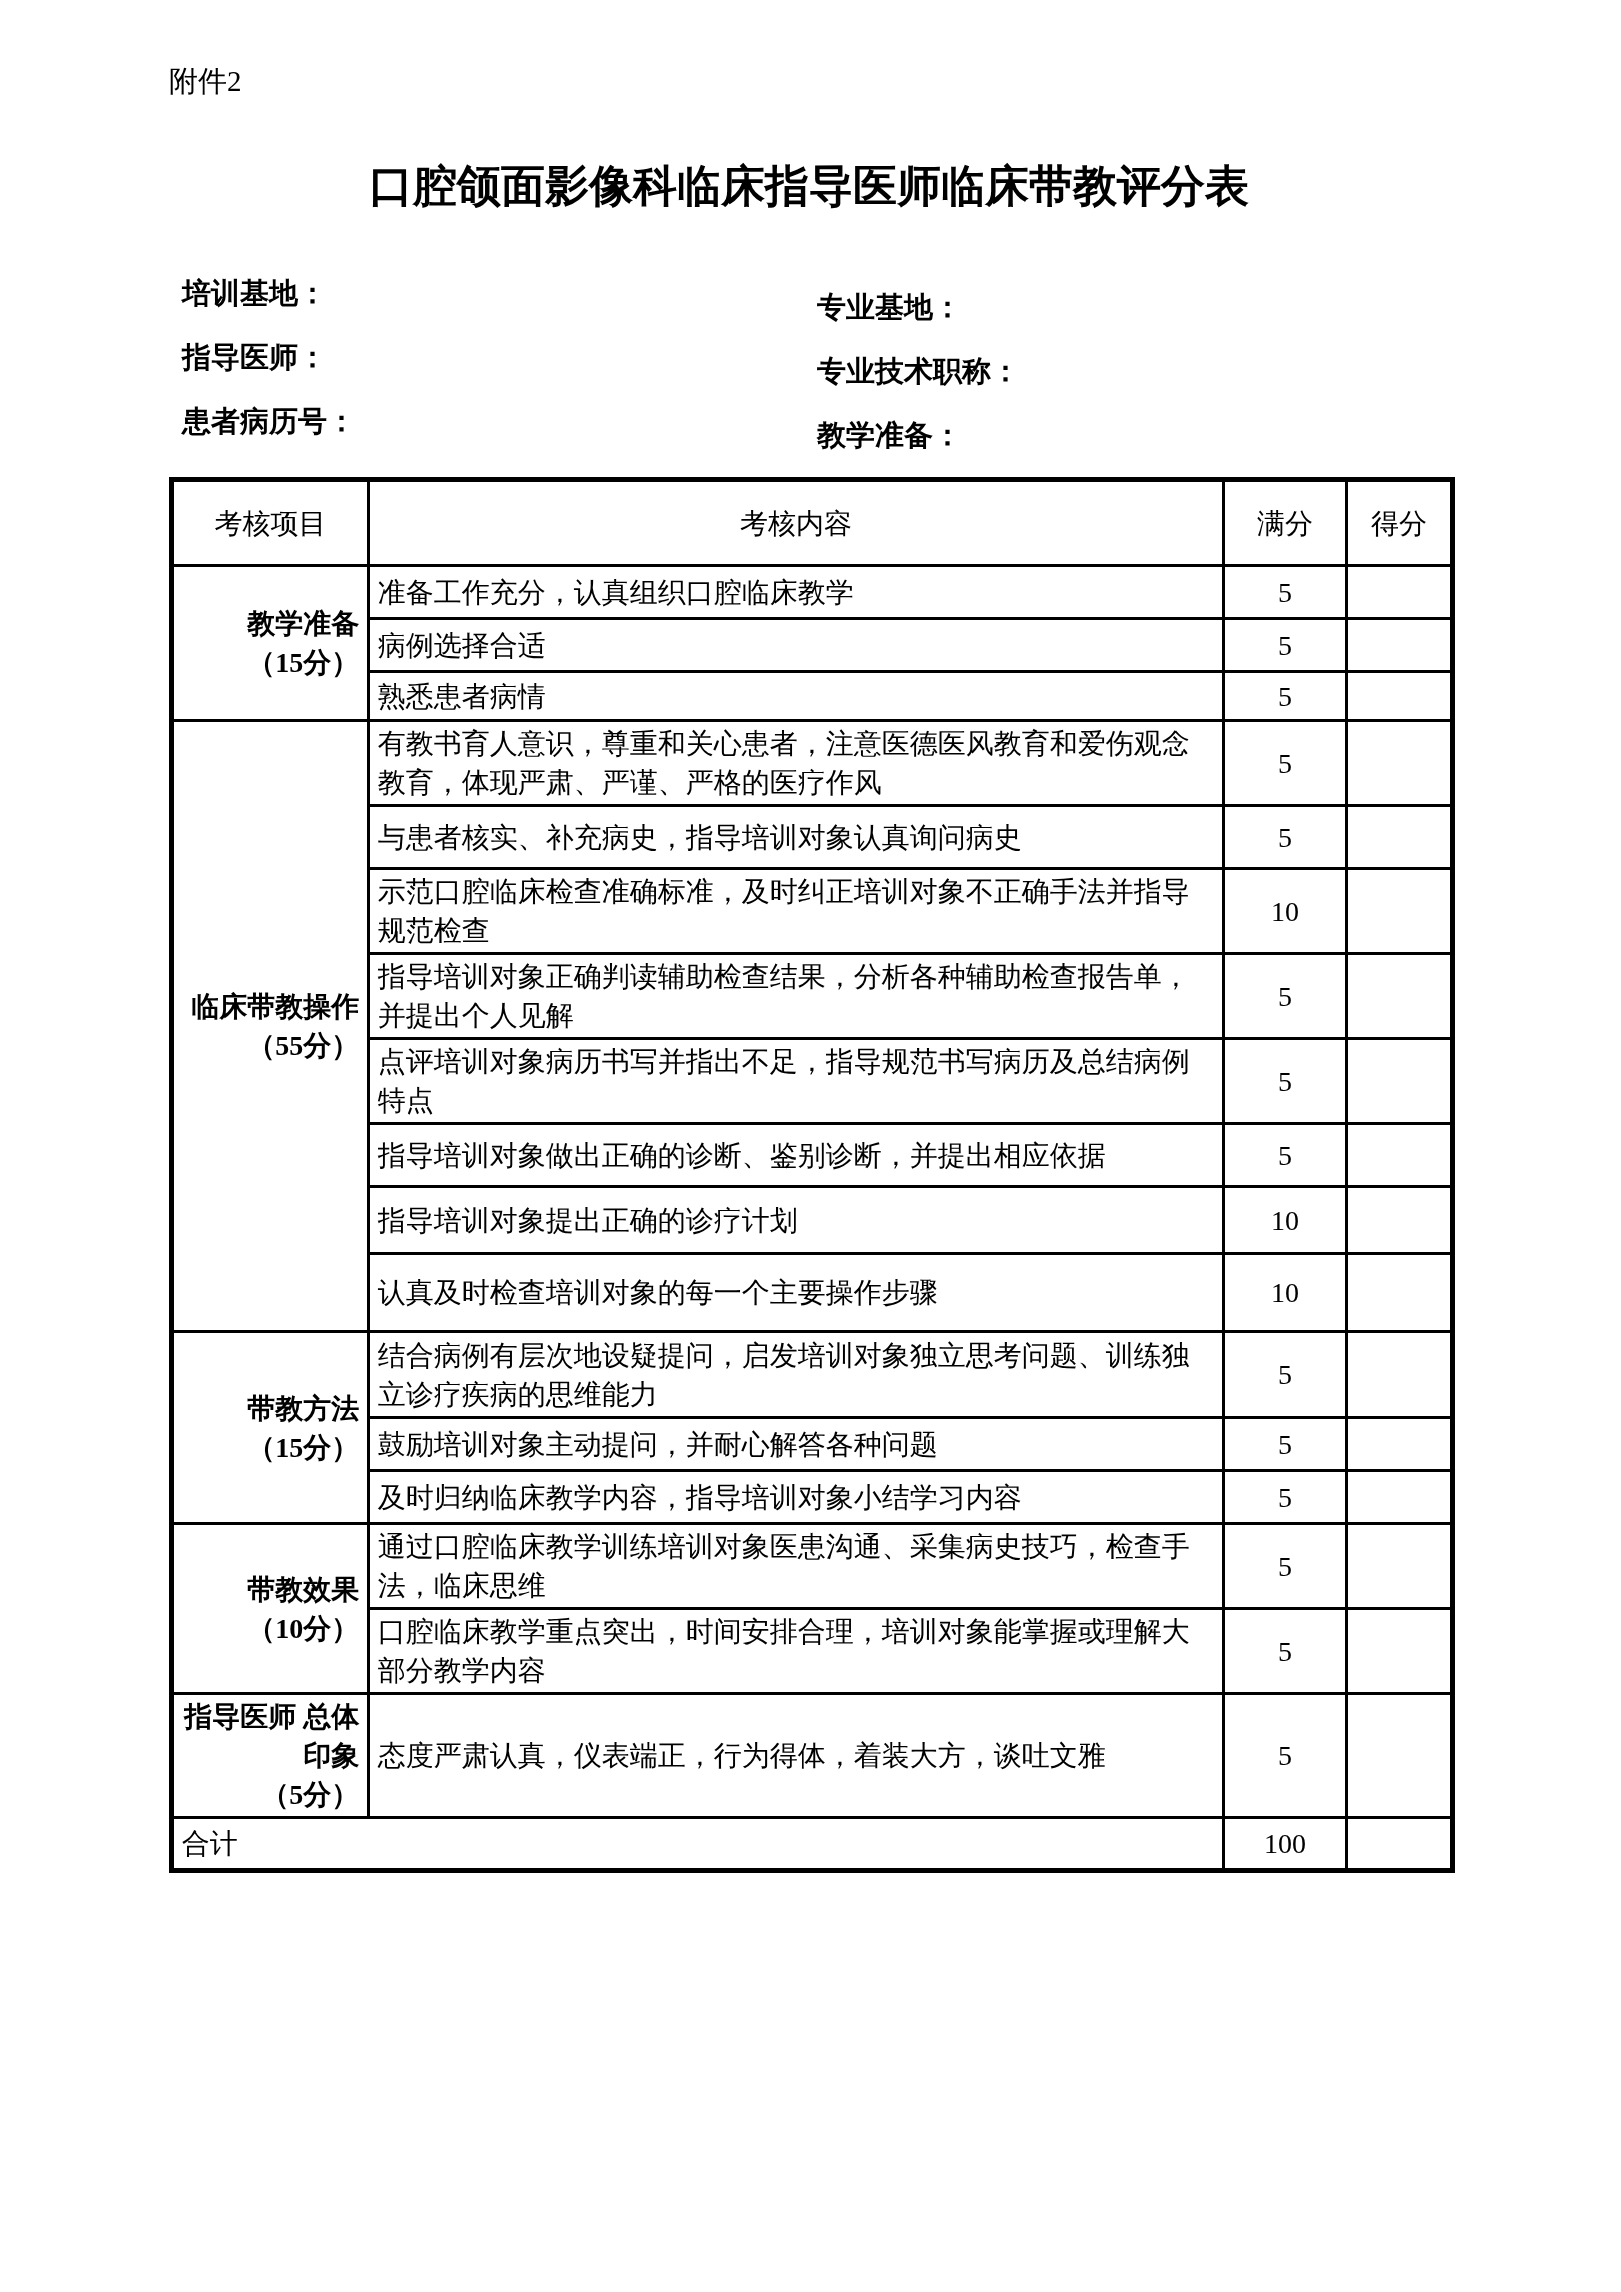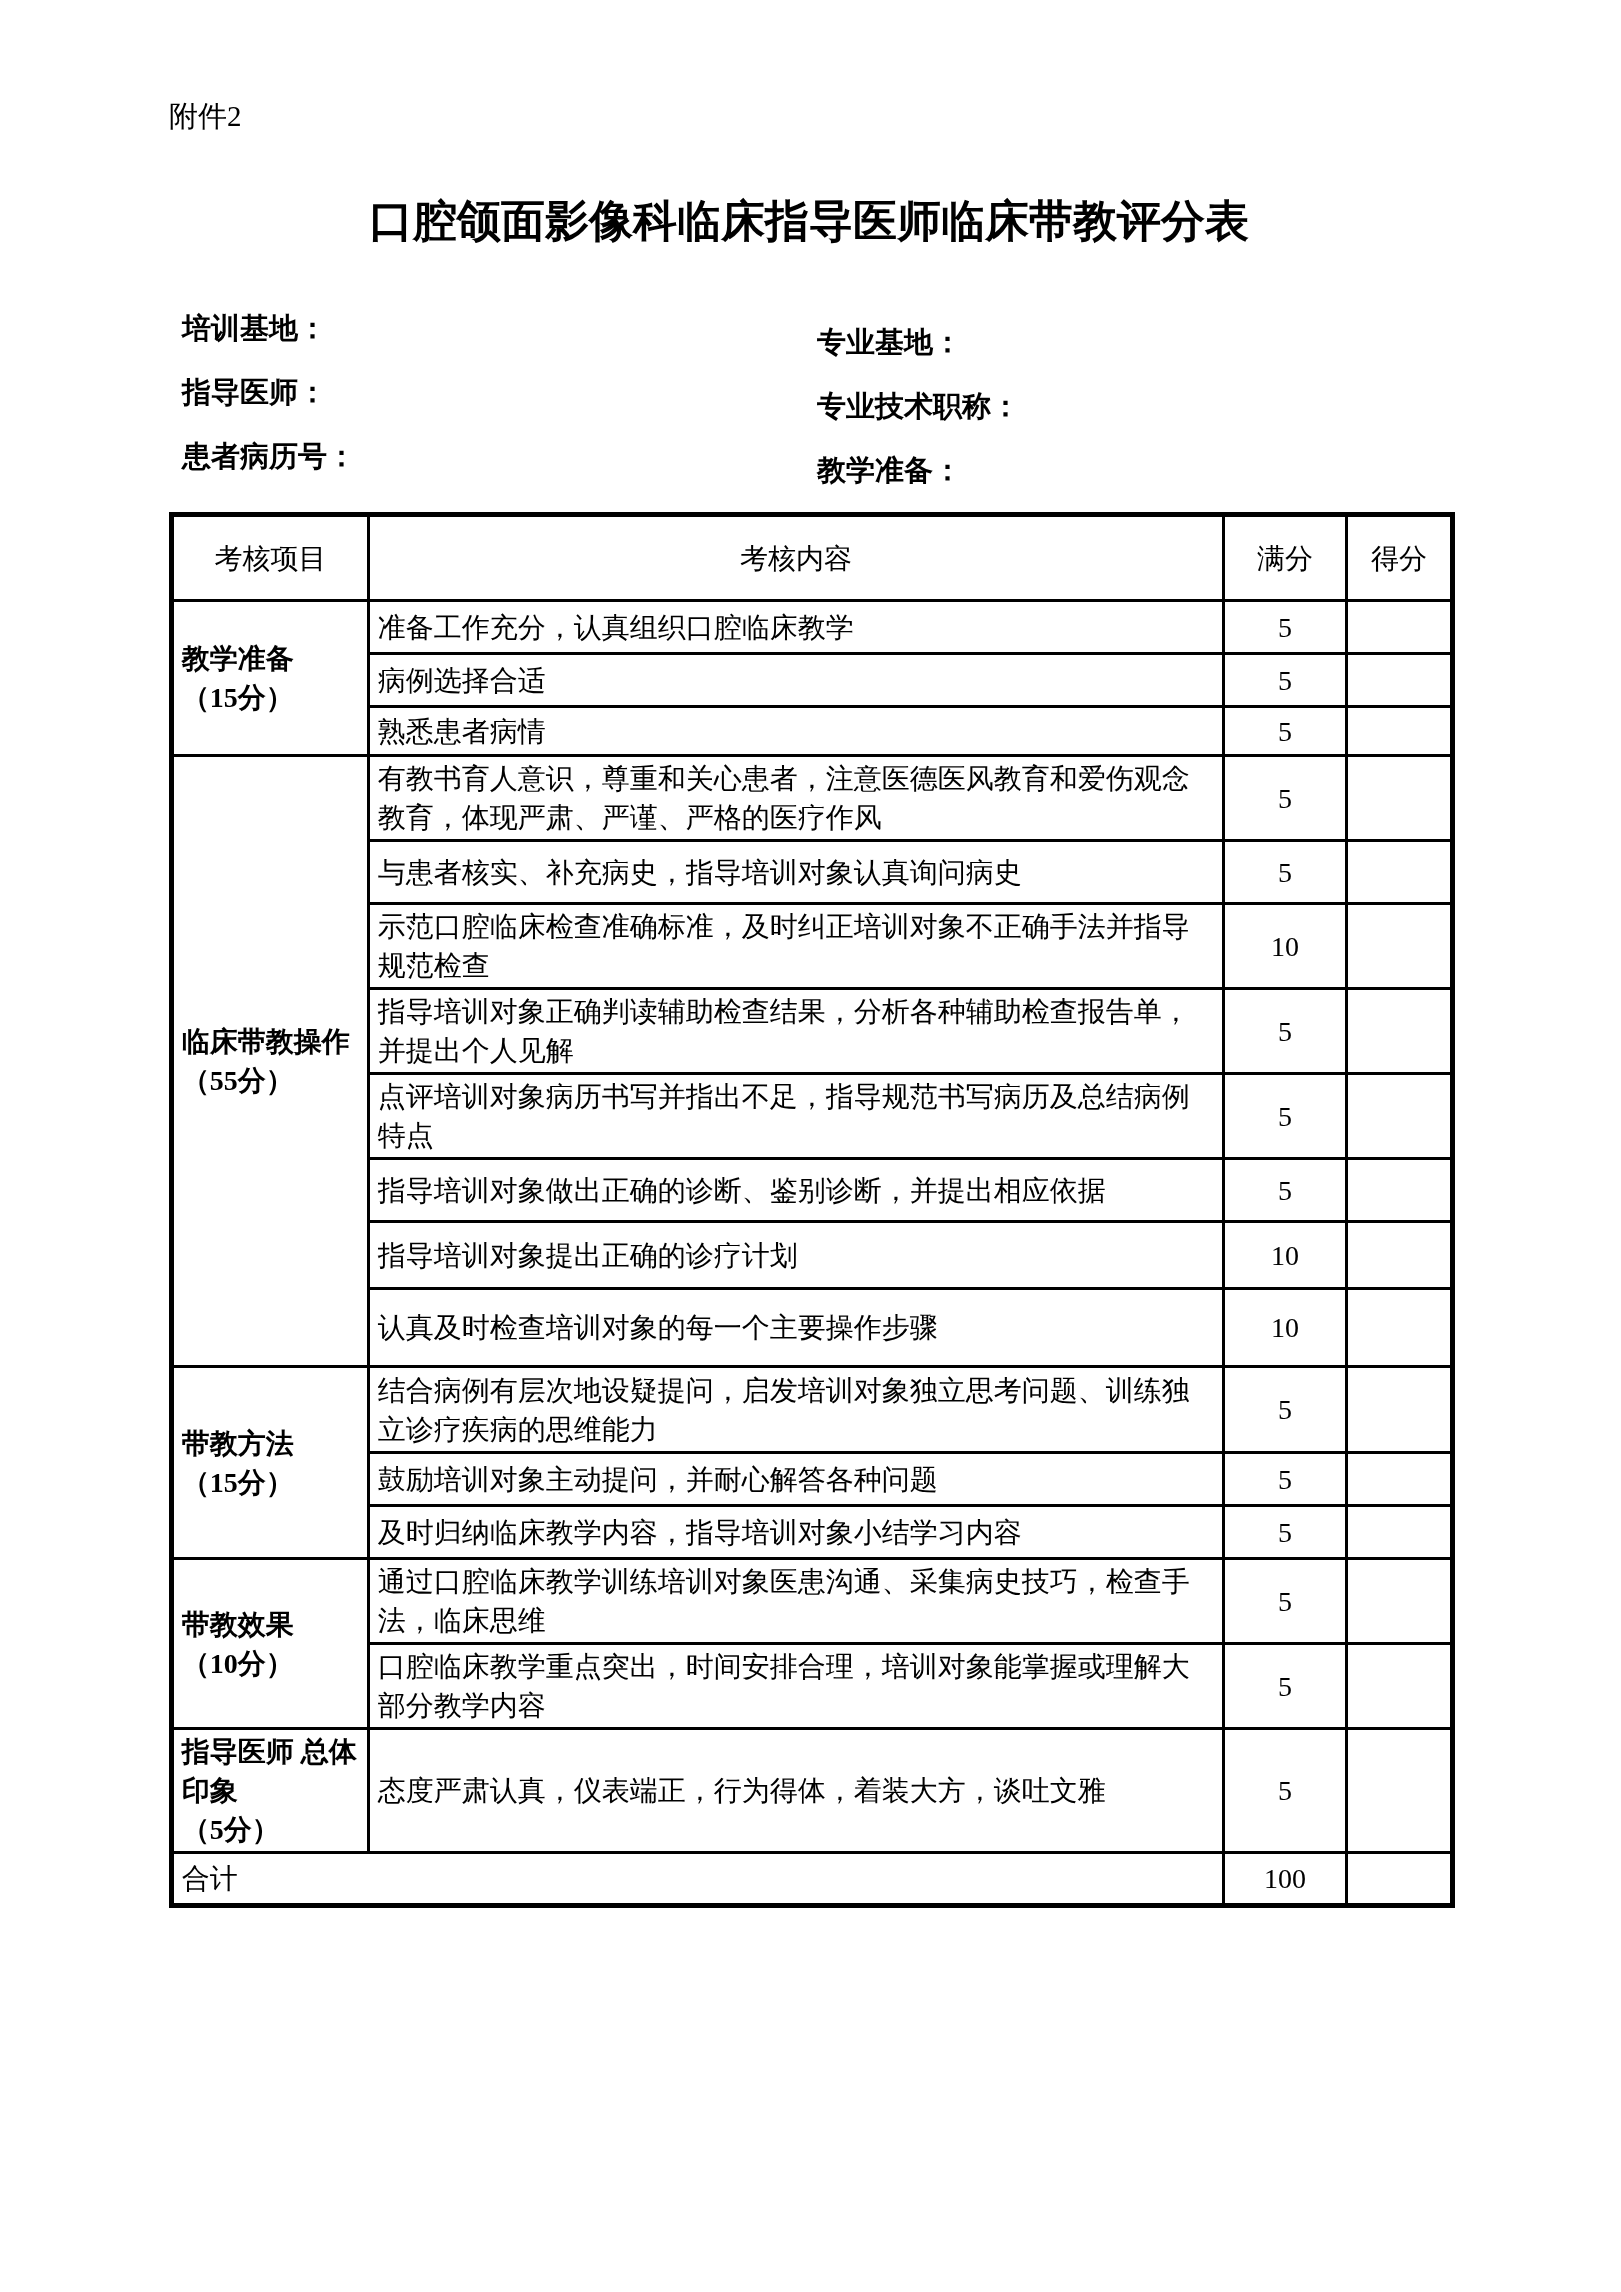--- a/index.html
+++ b/index.html
@@ -12,21 +12,21 @@
     width: 1621px;
     height: 2293px;
     background: #ffffff;
     color: #000000;
     font-family: "Liberation Serif", "DejaVu Serif", serif;
     overflow: hidden;
   }
   .content {
     margin-left: 169px;
     width: 1280px;
-    padding-top: 97px;
+    padding-top: 62px;
   }
   .attachment {
     font-size: 29px;
     line-height: 39px;
     font-weight: normal;
   }
   .title {
     margin: 57px 0 0 0;
     text-align: center;
     font-size: 44px;
@@ -61,21 +61,21 @@
     overflow: hidden;
   }
   .header-row td {
     border-bottom: 5.9px solid #000;
     text-align: center;
     font-size: 30px;
   }
   .sec td       { border-top: 5.9px solid #000; }
   .total-row td { border-top: 5.9px solid #000; }
   td.cat {
-    text-align: left;
+    text-align: right;
     font-weight: bold;
     font-size: 29px;
     line-height: 41px;
     padding: 2px 3.9px;
   }
   td.c-max, td.c-score {
     text-align: center;
     padding: 2px 2px;
   }
   td.total-label {

